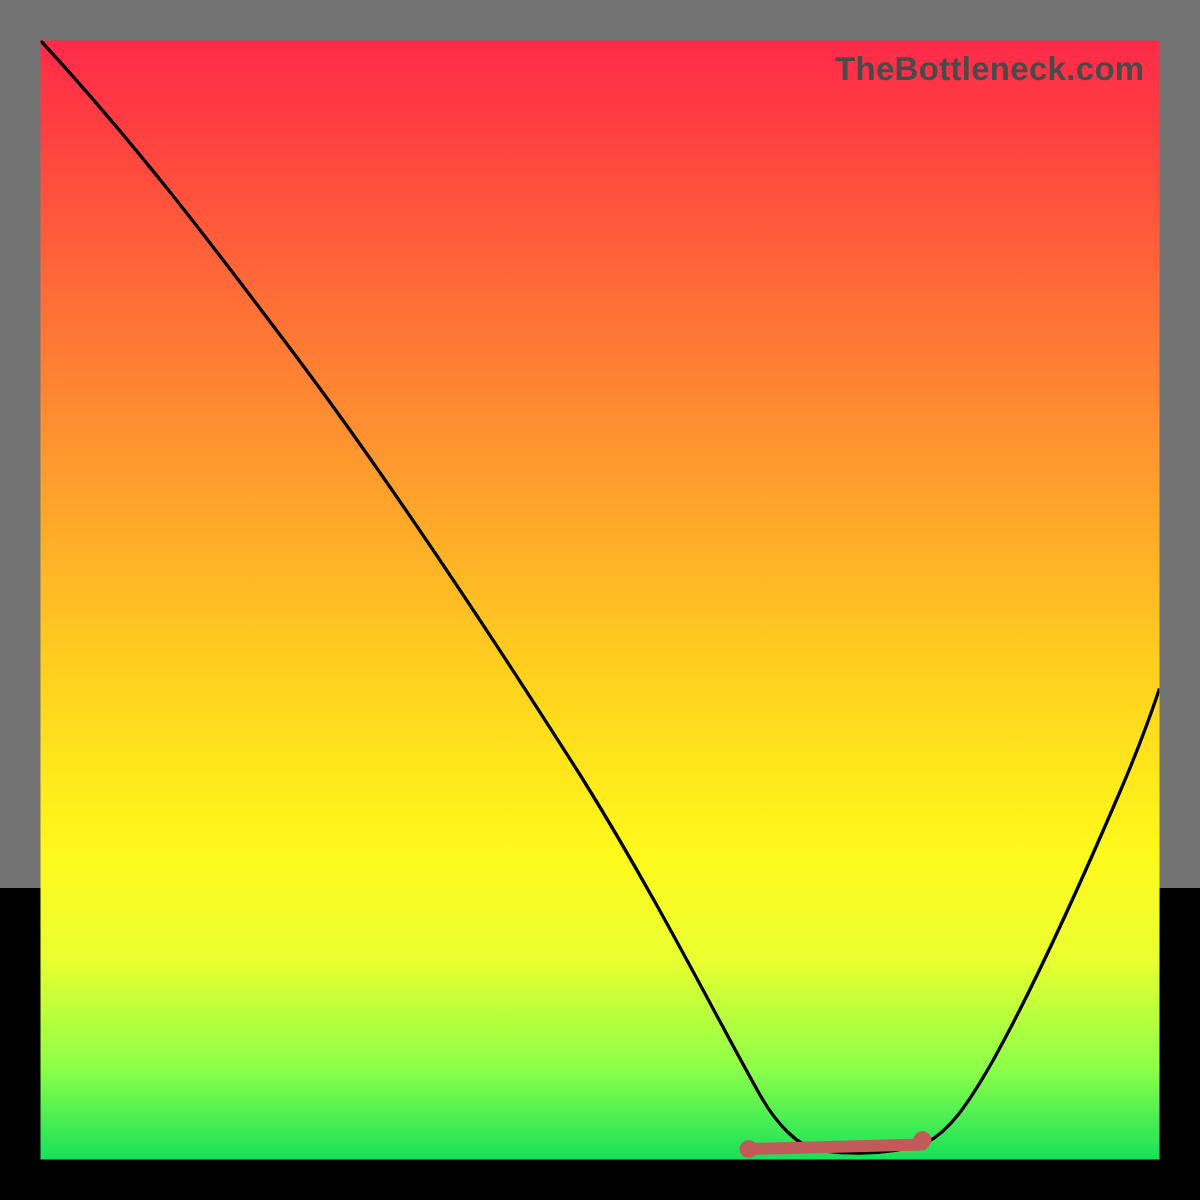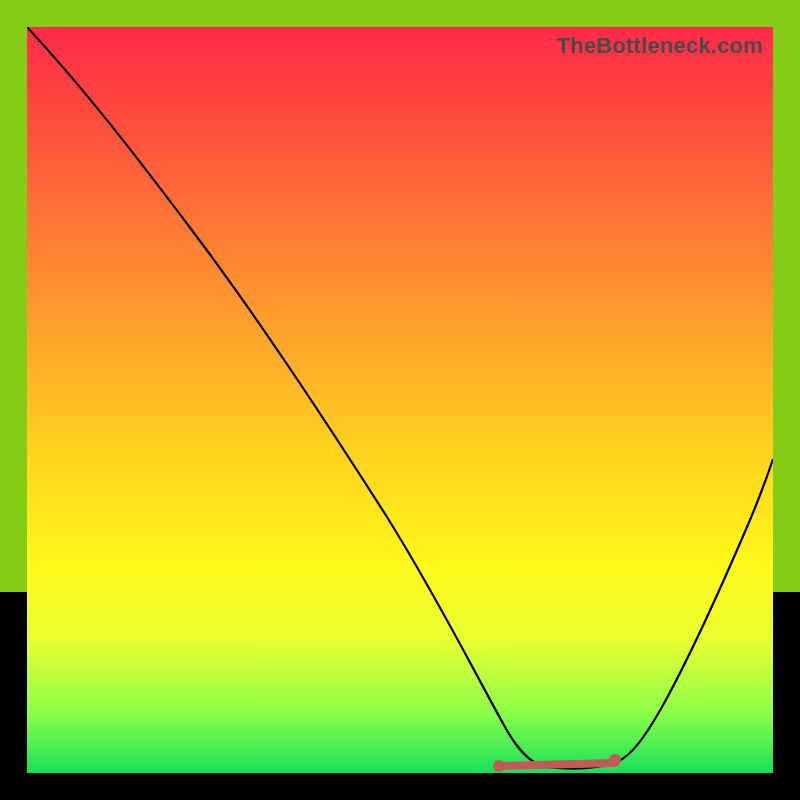--- a/index.html
+++ b/index.html
@@ -1,17 +1,17 @@
 <!DOCTYPE html>
 <html><head>
 <meta charset="utf-8">
 <style>
   * { margin: 0; padding: 0; box-sizing: border-box; }
   html, body { width: 800px; height: 800px; overflow: hidden; background: #000; }
-  .wrap { position: relative; width: 800px; height: 592px; background: #84cc16; }
+  .wrap { position: relative; width: 800px; height: 592px; background: #737373; }
   .plot {
     position: absolute;
     left: 27px; top: 27px;
     width: 746px; height: 746px;
     background: linear-gradient(to bottom,
       #ff2a4a 0%,
       #ff4040 8%,
       #ff6a38 22%,
       #ff9a2e 38%,
       #ffd21e 57%,

